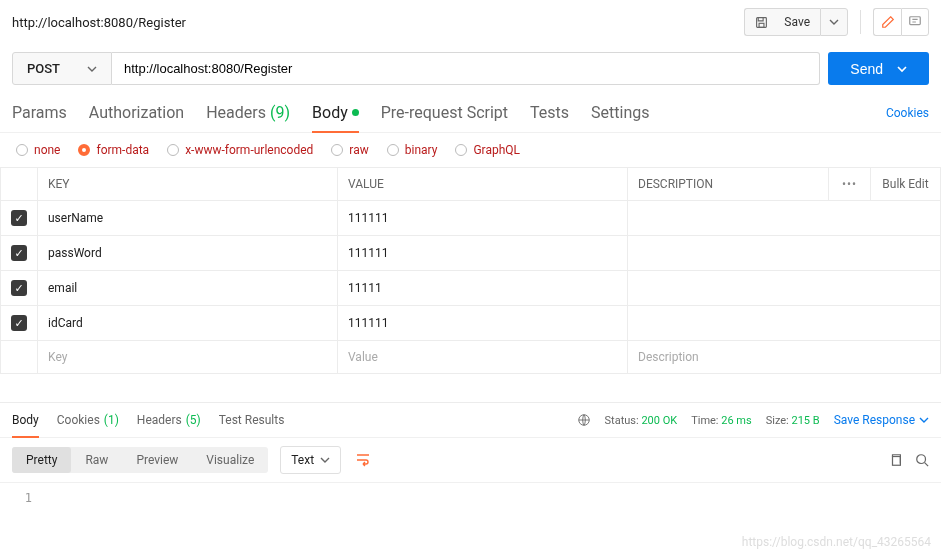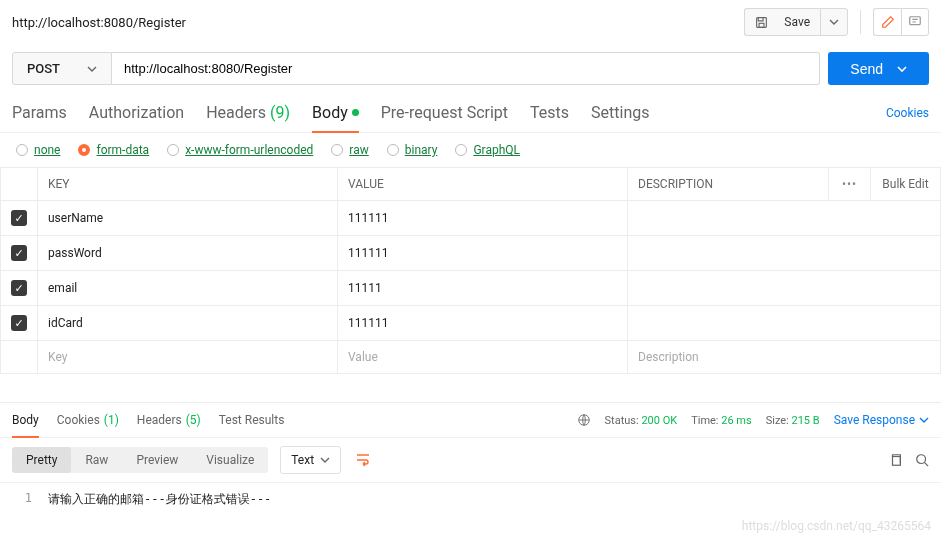--- a/index.html
+++ b/index.html
@@ -21,21 +21,21 @@
 .send-btn { display: flex; align-items: center; gap: 10px; padding: 8px 22px; background: #097BED; color: #fff; border: none; border-radius: 3px; font-size: 14px; font-weight: 500; cursor: pointer; }
 .send-btn .chev { margin-left: 4px; }
 .req-tabs { display: flex; align-items: center; padding: 0 12px; gap: 22px; border-bottom: 1px solid #f0f0f0; }
 .req-tab { padding: 10px 0; font-size: 16px; color: #666; cursor: pointer; position: relative; display: flex; align-items: center; gap: 4px; }
 .req-tab.active { color: #212121; }
 .req-tab.active::after { content: ""; position: absolute; left: 0; right: 0; bottom: -1px; height: 2px; background: #FF6C37; }
 .tab-count { color: #0cbb52; }
 .tab-dot { width: 7px; height: 7px; border-radius: 50%; background: #0cbb52; display: inline-block; }
 .cookies-link { margin-left: auto; color: #097BED; font-size: 12px; cursor: pointer; padding: 10px 0; }
 .body-type-row { display: flex; align-items: center; gap: 18px; padding: 10px 16px; }
-.radio-item { display: flex; align-items: center; gap: 6px; font-size: 12px; color: #15803d; cursor: pointer; text-decoration: underline; }
+.radio-item { display: flex; align-items: center; gap: 6px; font-size: 12px; color: #b91c1c; cursor: pointer; }
 .radio { width: 12px; height: 12px; border-radius: 50%; border: 1px solid #bbb; background: #fff; }
 .radio.checked { border: 4px solid #FF6C37; width: 12px; height: 12px; }
 .kv-table { width: 100%; border-collapse: collapse; }
 .kv-table th, .kv-table td { border: 1px solid #ececec; padding: 9px 10px; text-align: left; font-size: 12px; font-weight: 400; }
 .kv-table th { color: #666; background: #fff; }
 .kv-table .check-col { width: 36px; text-align: center; }
 .kv-table .key-col { width: 300px; }
 .kv-table .val-col { width: 290px; }
 .kv-table .desc-col { }
 .kv-table .actions-col { width: 42px; text-align: center; }
@@ -53,21 +53,21 @@
 .resp-toolbar { display: flex; align-items: center; padding: 8px 12px; gap: 0; border-top: 1px solid #f0f0f0; }
 .resp-view-tabs { display: flex; background: #f0f0f0; border-radius: 3px; }
 .resp-view-tab { padding: 6px 14px; font-size: 12px; color: #666; cursor: pointer; border-radius: 3px; }
 .resp-view-tab.active { background: #e0e0e0; color: #212121; }
 .format-select { display: flex; align-items: center; gap: 6px; padding: 6px 10px; border: 1px solid #e0e0e0; border-radius: 3px; font-size: 12px; margin-left: 12px; cursor: pointer; }
 .wrap-icon { margin-left: 8px; padding: 6px; cursor: pointer; color: #FF6C37; }
 .toolbar-icons-right { margin-left: auto; display: flex; gap: 12px; }
 .resp-body { padding: 8px 16px; font-family: Consolas, Monaco, monospace; font-size: 12px; display: flex; gap: 16px; border-top: 1px solid #f0f0f0; }
 .line-num { color: #999; width: 16px; text-align: right; }
 .resp-text { color: #212121; }
-.watermark { position: absolute; right: 10px; bottom: 20px; color: #ddd; font-size: 12px; }
+.watermark { position: absolute; right: 10px; bottom: 4px; color: #ddd; font-size: 12px; }
 .dots { letter-spacing: 1px; cursor: pointer; color: #888; }
 .bulk-edit { cursor: pointer; color: #666; font-size: 12px; }
 svg { display: block; }
 </style>
 </head>
 <body>
 
 <div class="top-bar">
   <div class="top-title">http://localhost:8080/Register</div>
   <div class="btn-group">
@@ -259,16 +259,15 @@
       </svg>
     <svg width="14" height="14" viewBox="0 0 16 16" fill="none" stroke="#666" stroke-width="1.4">
         <circle cx="7" cy="7" r="5"></circle>
         <path d="M11 11l4 4"></path>
       </svg>
   </div>
 </div>
 
 <div class="resp-body">
   <div class="line-num">1</div>
-  <div class="resp-text">请输入正确的邮箱---身份证格式错误---</div>
 </div>
 
 <div class="watermark">https://blog.csdn.net/qq_43265564</div>
 
 </body></html>

